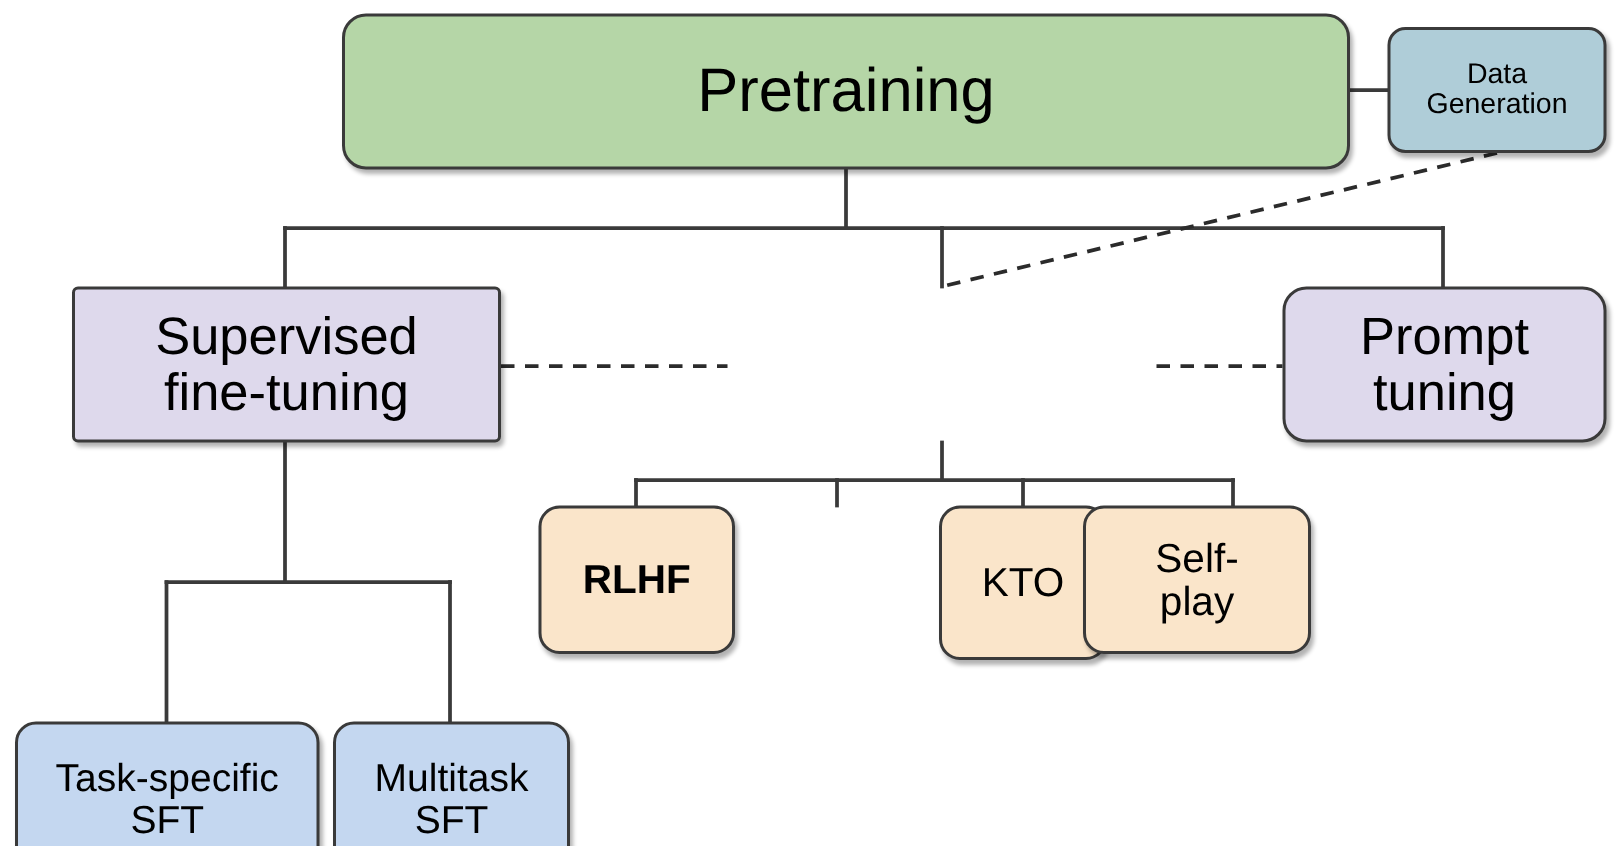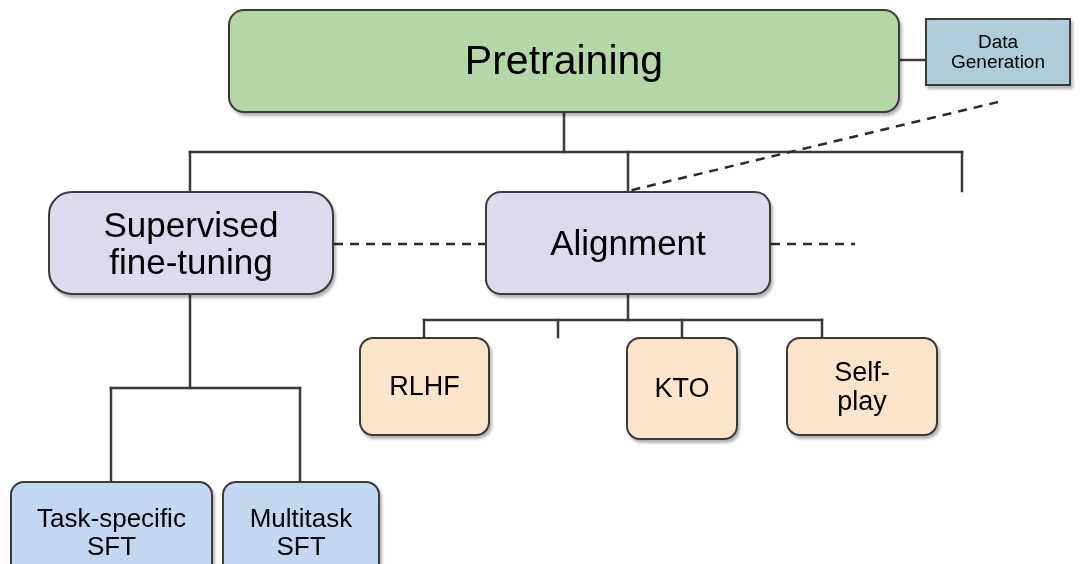--- a/index.html
+++ b/index.html
@@ -41,28 +41,28 @@
     padding: 2px 23px;
   }
   .node-green  { background: #b5d6a7; }
   .node-teal   { background: #afcdd8; }
   .node-lav    { background: #ded9ec; }
   .node-orange { background: #fae5ca; }
   .node-blue   { background: #c4d7f0; }
 
   
   #node-pretraining   { left: 228px; top: 9px;   width: 672px; height: 104px; font-size: 41px; border-radius: 16px; }
-  #node-datagen       { left: 925px; top: 18px;  width: 146px; height: 68px;  font-size: 19px; border-radius: 0; }
-  #node-sft           { left: 48px;  top: 191px; width: 286px; height: 104px; font-size: 35px; border-radius: 24px; }
+  #node-datagen       { left: 925px; top: 18px;  width: 146px; height: 84px;  font-size: 19px; border-radius: 12px; }
+  #node-sft           { left: 48px;  top: 191px; width: 286px; height: 104px; font-size: 35px; border-radius: 4px; }
   #node-alignment     { left: 485px; top: 191px; width: 286px; height: 104px; font-size: 35px; border-radius: 16px; }
   #node-prompt        { left: 855px; top: 191px; width: 216px; height: 104px; font-size: 35px; border-radius: 16px; }
-  #node-rlhf          { left: 359px; top: 337px; width: 131px; height: 99px;  font-size: 27px; }
+  #node-rlhf          { left: 359px; top: 337px; width: 131px; height: 99px;  font-size: 27px; font-weight: bold; }
   #node-dpo           { left: 498px; top: 337px; width: 120px; height: 99px;  font-size: 27px; }
   #node-kto           { left: 626px; top: 337px; width: 112px; height: 103px;  font-size: 27px; }
-  #node-selfplay      { left: 786px; top: 337px; width: 152px; height: 99px;  font-size: 27px; }
+  #node-selfplay      { left: 722px; top: 337px; width: 152px; height: 99px;  font-size: 27px; }
   #node-taskspecific  { left: 10px;  top: 481px; width: 203px; height: 104px; font-size: 26px; }
   #node-multitask     { left: 222px; top: 481px; width: 158px; height: 104px; font-size: 26px; }
 </style>
 </head>
 <body>
 
 <div id="canvas">
 
   <svg class="edges" viewBox="0 0 1080 564">
     <g stroke="#3a3a3a" stroke-width="2.5" fill="none" stroke-linecap="square">
@@ -101,22 +101,23 @@
   </svg>
 
   <div class="node node-green" id="node-pretraining">Pretraining</div>
 
   <div class="node node-teal" id="node-datagen">Data
 Generation</div>
 
   <div class="node node-lav" id="node-sft">Supervised
 fine-tuning</div>
 
-  <div class="node node-lav" id="node-alignment">Alignment</div>
 
+  <div class="node node-lav" id="node-prompt">Prompt
+tuning</div>
 
   <div class="node node-orange" id="node-rlhf">RLHF</div>
 
 
   <div class="node node-orange" id="node-kto">KTO</div>
 
   <div class="node node-orange" id="node-selfplay">Self-play</div>
 
   <div class="node node-blue" id="node-taskspecific">Task-specific
 SFT</div>

